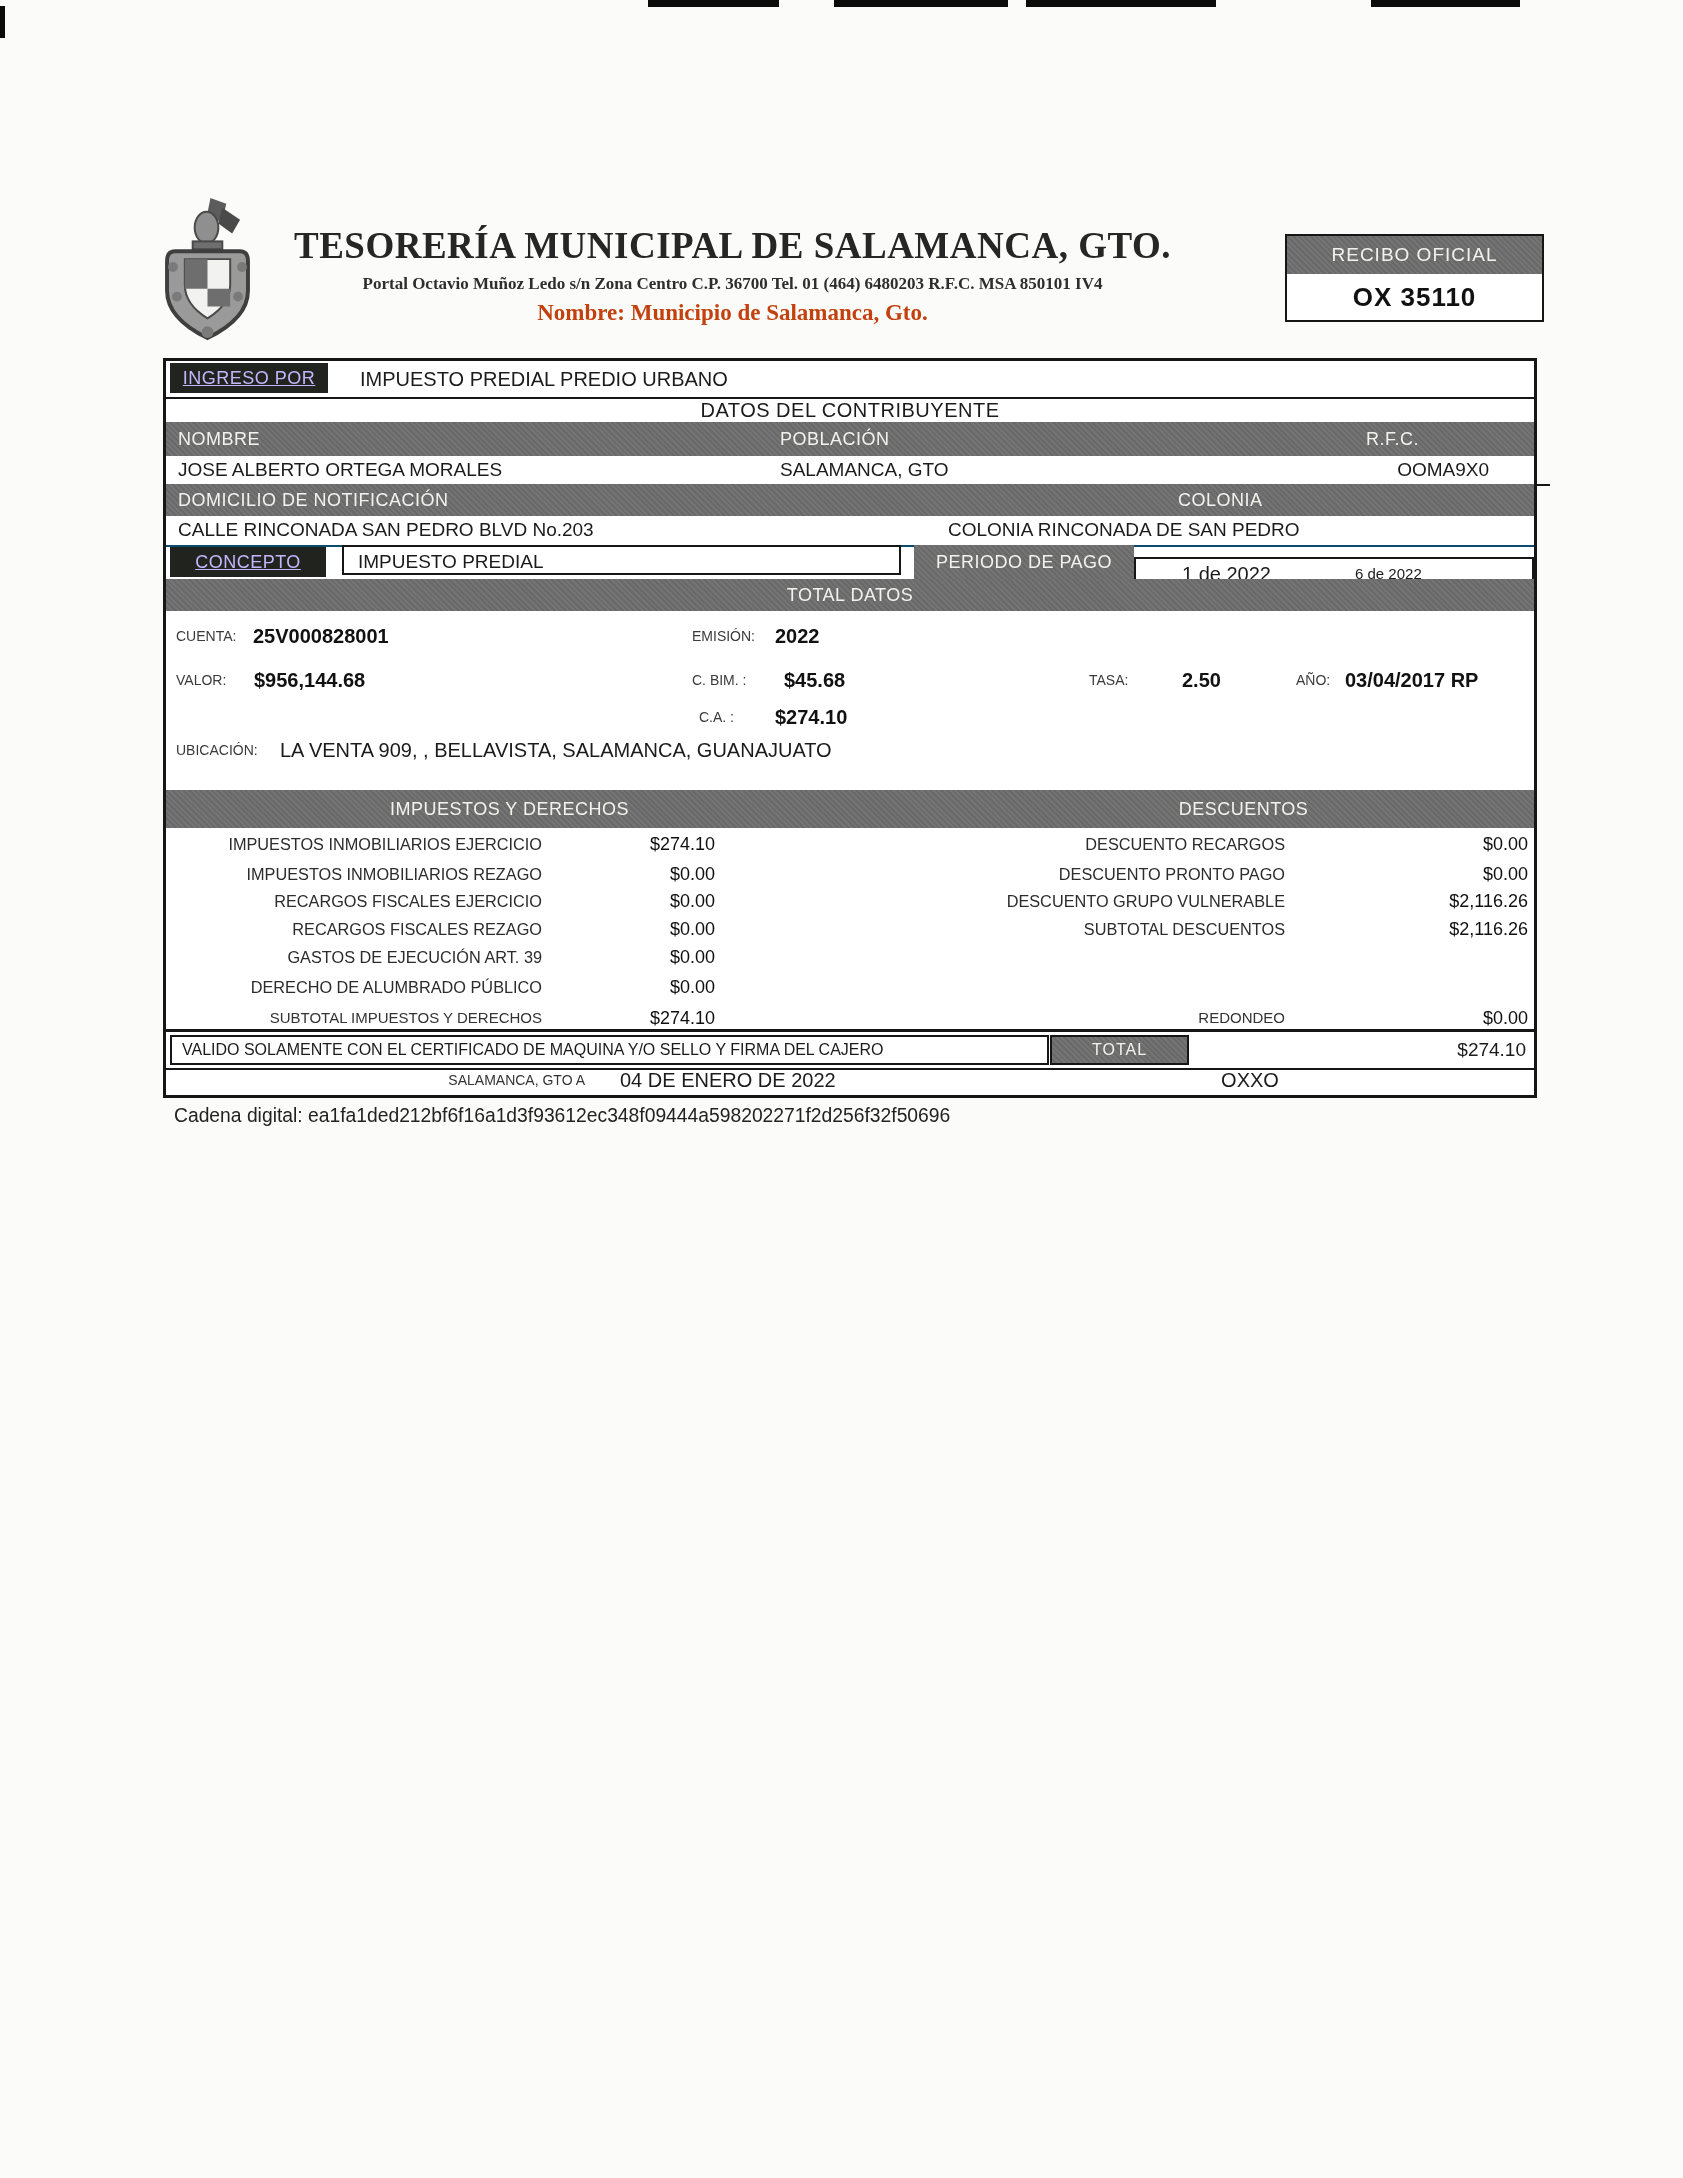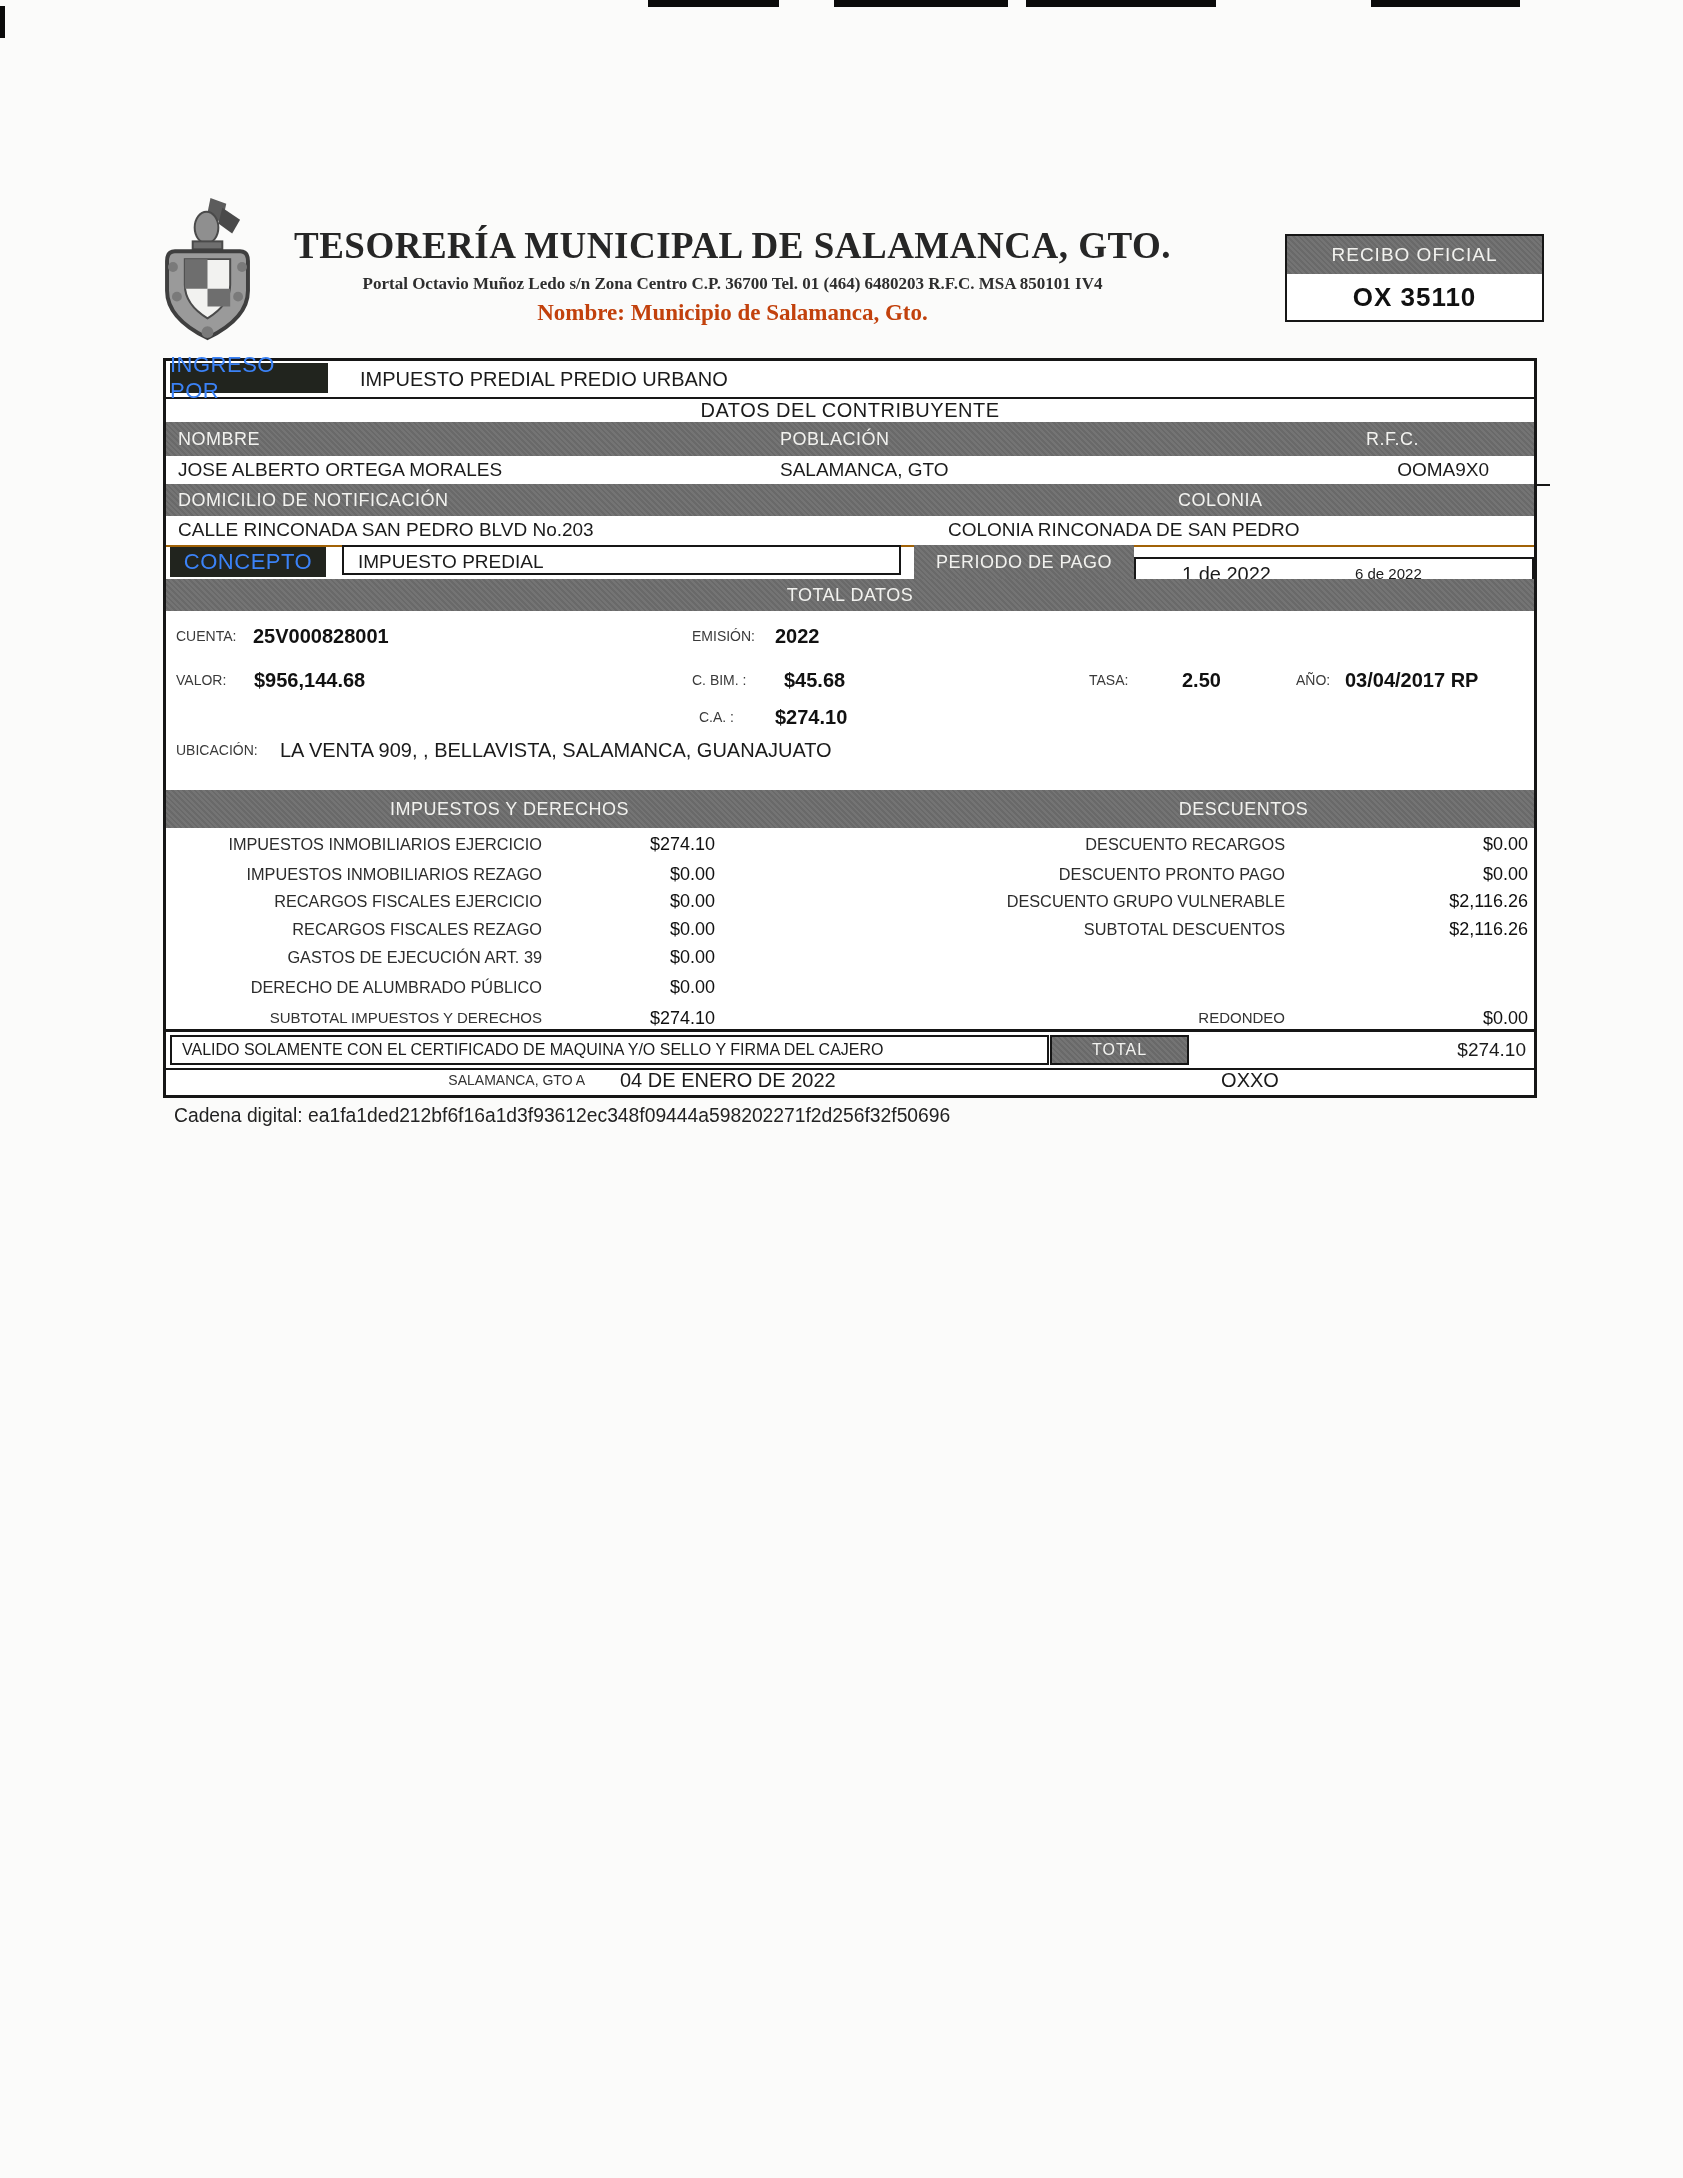--- a/index.html
+++ b/index.html
@@ -25,22 +25,22 @@
   .receipt-box{position:absolute;left:1285px;top:234px;width:255px;border:2px solid #161616;background:#fff;}
   .bar-fill{background:#6d6d6d;background-image:repeating-linear-gradient(45deg,rgba(255,255,255,.05) 0 2px,rgba(0,0,0,.04) 2px 4px);}
   .receipt-label{height:38px;line-height:38px;text-align:center;color:#f2f2ef;font-size:19px;letter-spacing:1px;}
   .receipt-num{height:46px;line-height:46px;text-align:center;font-weight:bold;font-size:26px;letter-spacing:1px;color:#111;}
 
   
   .doc-table{position:absolute;left:163px;top:358px;width:1368px;height:734px;
     border:3px solid #161616;background:#fff;}
   .row{position:absolute;left:0;width:100%;}
   .bar{color:#f2f2ef;font-size:18px;letter-spacing:0.5px;}
-  .dark-box{position:absolute;background:#21241e;color:#3b82f6;font-size:22px;letter-spacing:0.5px;
-    display:flex;align-items:center;justify-content:center;}
+  .dark-box{position:absolute;background:#21241e;color:#c4b5fd;font-size:18px;letter-spacing:0.5px;
+    display:flex;align-items:center;justify-content:center;text-decoration:underline;}
   .abs{position:absolute;white-space:nowrap;}
   .lbl-sm{font-size:14px;color:#3a3a3a;}
   .val-bold{font-size:20px;font-weight:bold;color:#111;}
   .item-lbl{font-size:16.3px;color:#2c2c2c;}
   .item-amt{font-size:18px;color:#101010;}
   .tr{text-align:right;}
 
   .cadena{position:absolute;left:174px;top:1105px;font-size:19.3px;color:#222;}
 </style>
 </head>
@@ -101,21 +101,21 @@
       <span class="abs" style="left:12px;">JOSE ALBERTO ORTEGA MORALES</span>
       <span class="abs" style="left:614px;">SALAMANCA, GTO</span>
       <span class="abs tr" style="right:61px;">OOMA9X0</span>
     </div>
 
     <div class="row bar bar-fill" style="top:123px;height:32px;line-height:32px;">
       <span class="abs" style="left:12px;">DOMICILIO DE NOTIFICACIÓN</span>
       <span class="abs" style="left:1012px;">COLONIA</span>
     </div>
 
-    <div class="row" style="top:154px;height:30px;line-height:30px;font-size:19px;border-bottom:2px solid #a16207;">
+    <div class="row" style="top:154px;height:30px;line-height:30px;font-size:19px;border-bottom:2px solid #0c4a6e;">
       <span class="abs" style="left:12px;">CALLE RINCONADA SAN PEDRO BLVD No.203</span>
       <span class="abs" style="left:782px;">COLONIA RINCONADA DE SAN PEDRO</span>
     </div>
 
     <div class="row" style="top:184px;height:34px;">
       <div class="dark-box" style="left:4px;top:2px;height:30px;width:156px;">CONCEPTO</div>
       <div class="abs" style="left:176px;top:0;width:559px;height:30px;border:2px solid #161616;line-height:30px;font-size:19px;padding-left:14px;box-sizing:border-box;">IMPUESTO PREDIAL</div>
       <div class="abs bar bar-fill" style="left:748px;top:0;width:220px;height:34px;line-height:34px;text-align:center;">PERIODO DE PAGO</div>
       <div class="abs" style="left:968px;top:12px;right:0;height:34px;border:2px solid #161616;box-sizing:border-box;">
         <span class="abs" style="left:46px;line-height:30px;font-size:20px;">1 de 2022</span>

